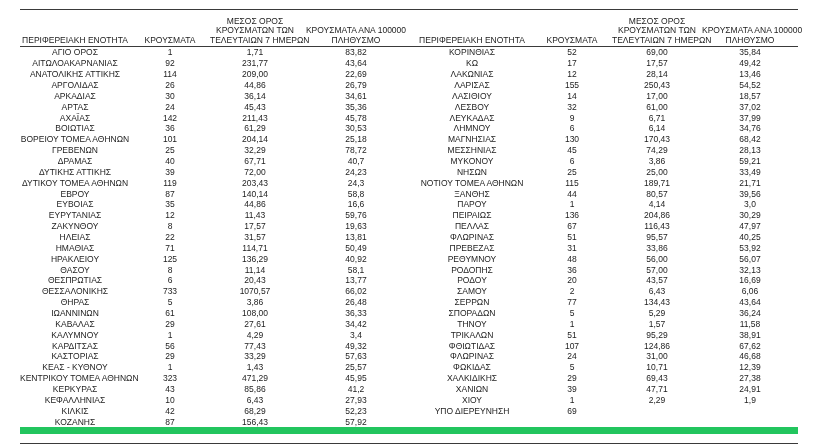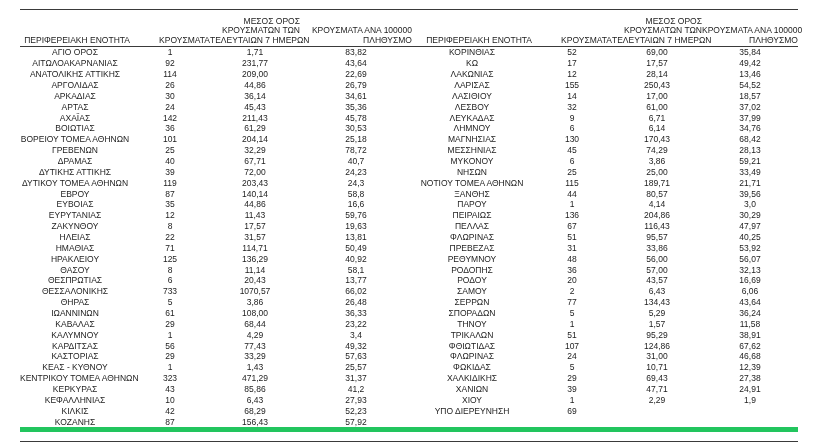--- a/index.html
+++ b/index.html
@@ -2,24 +2,24 @@
 <html><head>
 <meta charset="utf-8">
 <style>
   html,body{margin:0;padding:0;background:#ffffff;}
   body{width:814px;height:448px;position:relative;overflow:hidden;
        font-family:"Liberation Sans","DejaVu Sans",sans-serif;color:#1c1c1c;
        -webkit-font-smoothing:antialiased;}
   .table-wrap{position:absolute;left:20px;top:9px;width:778px;}
   .hdr{display:grid;grid-template-columns:110px 80px 90px 112px 120px 80px 90px 96px;
        align-items:end;height:36px;border-top:1px solid #3a3a3a;border-bottom:1px solid #3a3a3a;}
-  .hcell{text-align:right;font-size:8.5px;line-height:9.5px;padding-bottom:1px;white-space:nowrap;}
+  .hcell{text-align:center;font-size:8.5px;line-height:9.5px;padding-bottom:1px;white-space:nowrap;}
   .hcell span{display:block;}
   .rows{display:grid;grid-template-columns:110px 80px 90px 112px 120px 80px 90px 96px;
-        grid-auto-rows:10.86px;align-items:center;border-bottom:5px solid #22c55e;}
+        grid-auto-rows:10.86px;align-items:center;border-bottom:7px solid #22c55e;}
   .cell{text-align:center;font-size:8.5px;line-height:10px;white-space:nowrap;overflow:visible;}
   .bottom-rule{margin-top:9px;border-top:1px solid #3a3a3a;height:0;}
 </style>
 </head>
 <body>
 
 <div class="table-wrap">
   <div class="hdr">
     <div class="hcell">ΠΕΡΙΦΕΡΕΙΑΚΗ ΕΝΟΤΗΤΑ</div>
     <div class="hcell">ΚΡΟΥΣΜΑΤΑ</div>
@@ -241,22 +241,22 @@
       <div class="cell">ΙΩΑΝΝΙΝΩΝ</div>
       <div class="cell">61</div>
       <div class="cell">108,00</div>
       <div class="cell">36,33</div>
       <div class="cell">ΣΠΟΡΑΔΩΝ</div>
       <div class="cell">5</div>
       <div class="cell">5,29</div>
       <div class="cell">36,24</div>
       <div class="cell">ΚΑΒΑΛΑΣ</div>
       <div class="cell">29</div>
-      <div class="cell">68,44</div>
-      <div class="cell">23,22</div>
+      <div class="cell">27,61</div>
+      <div class="cell">34,42</div>
       <div class="cell">ΤΗΝΟΥ</div>
       <div class="cell">1</div>
       <div class="cell">1,57</div>
       <div class="cell">11,58</div>
       <div class="cell">ΚΑΛΥΜΝΟΥ</div>
       <div class="cell">1</div>
       <div class="cell">4,29</div>
       <div class="cell">3,4</div>
       <div class="cell">ΤΡΙΚΑΛΩΝ</div>
       <div class="cell">51</div>
@@ -282,21 +282,21 @@
       <div class="cell">1</div>
       <div class="cell">1,43</div>
       <div class="cell">25,57</div>
       <div class="cell">ΦΩΚΙΔΑΣ</div>
       <div class="cell">5</div>
       <div class="cell">10,71</div>
       <div class="cell">12,39</div>
       <div class="cell">ΚΕΝΤΡΙΚΟΥ ΤΟΜΕΑ ΑΘΗΝΩΝ</div>
       <div class="cell">323</div>
       <div class="cell">471,29</div>
-      <div class="cell">31,37</div>
+      <div class="cell">45,95</div>
       <div class="cell">ΧΑΛΚΙΔΙΚΗΣ</div>
       <div class="cell">29</div>
       <div class="cell">69,43</div>
       <div class="cell">27,38</div>
       <div class="cell">ΚΕΡΚΥΡΑΣ</div>
       <div class="cell">43</div>
       <div class="cell">85,86</div>
       <div class="cell">41,2</div>
       <div class="cell">ΧΑΝΙΩΝ</div>
       <div class="cell">39</div>

